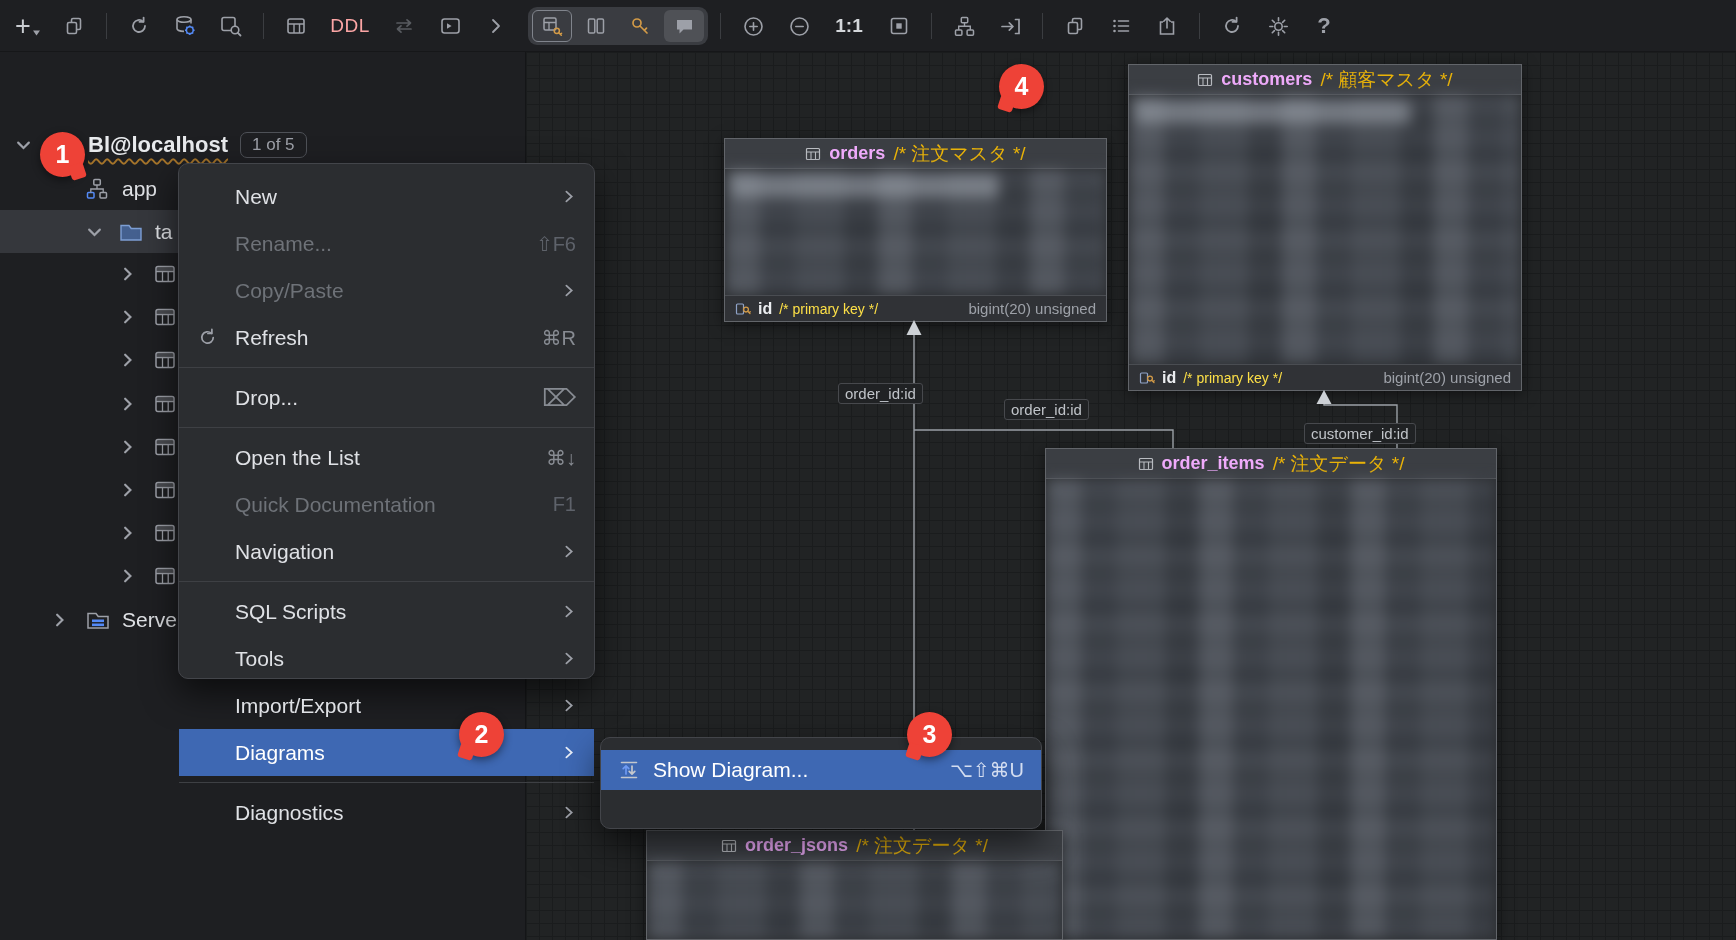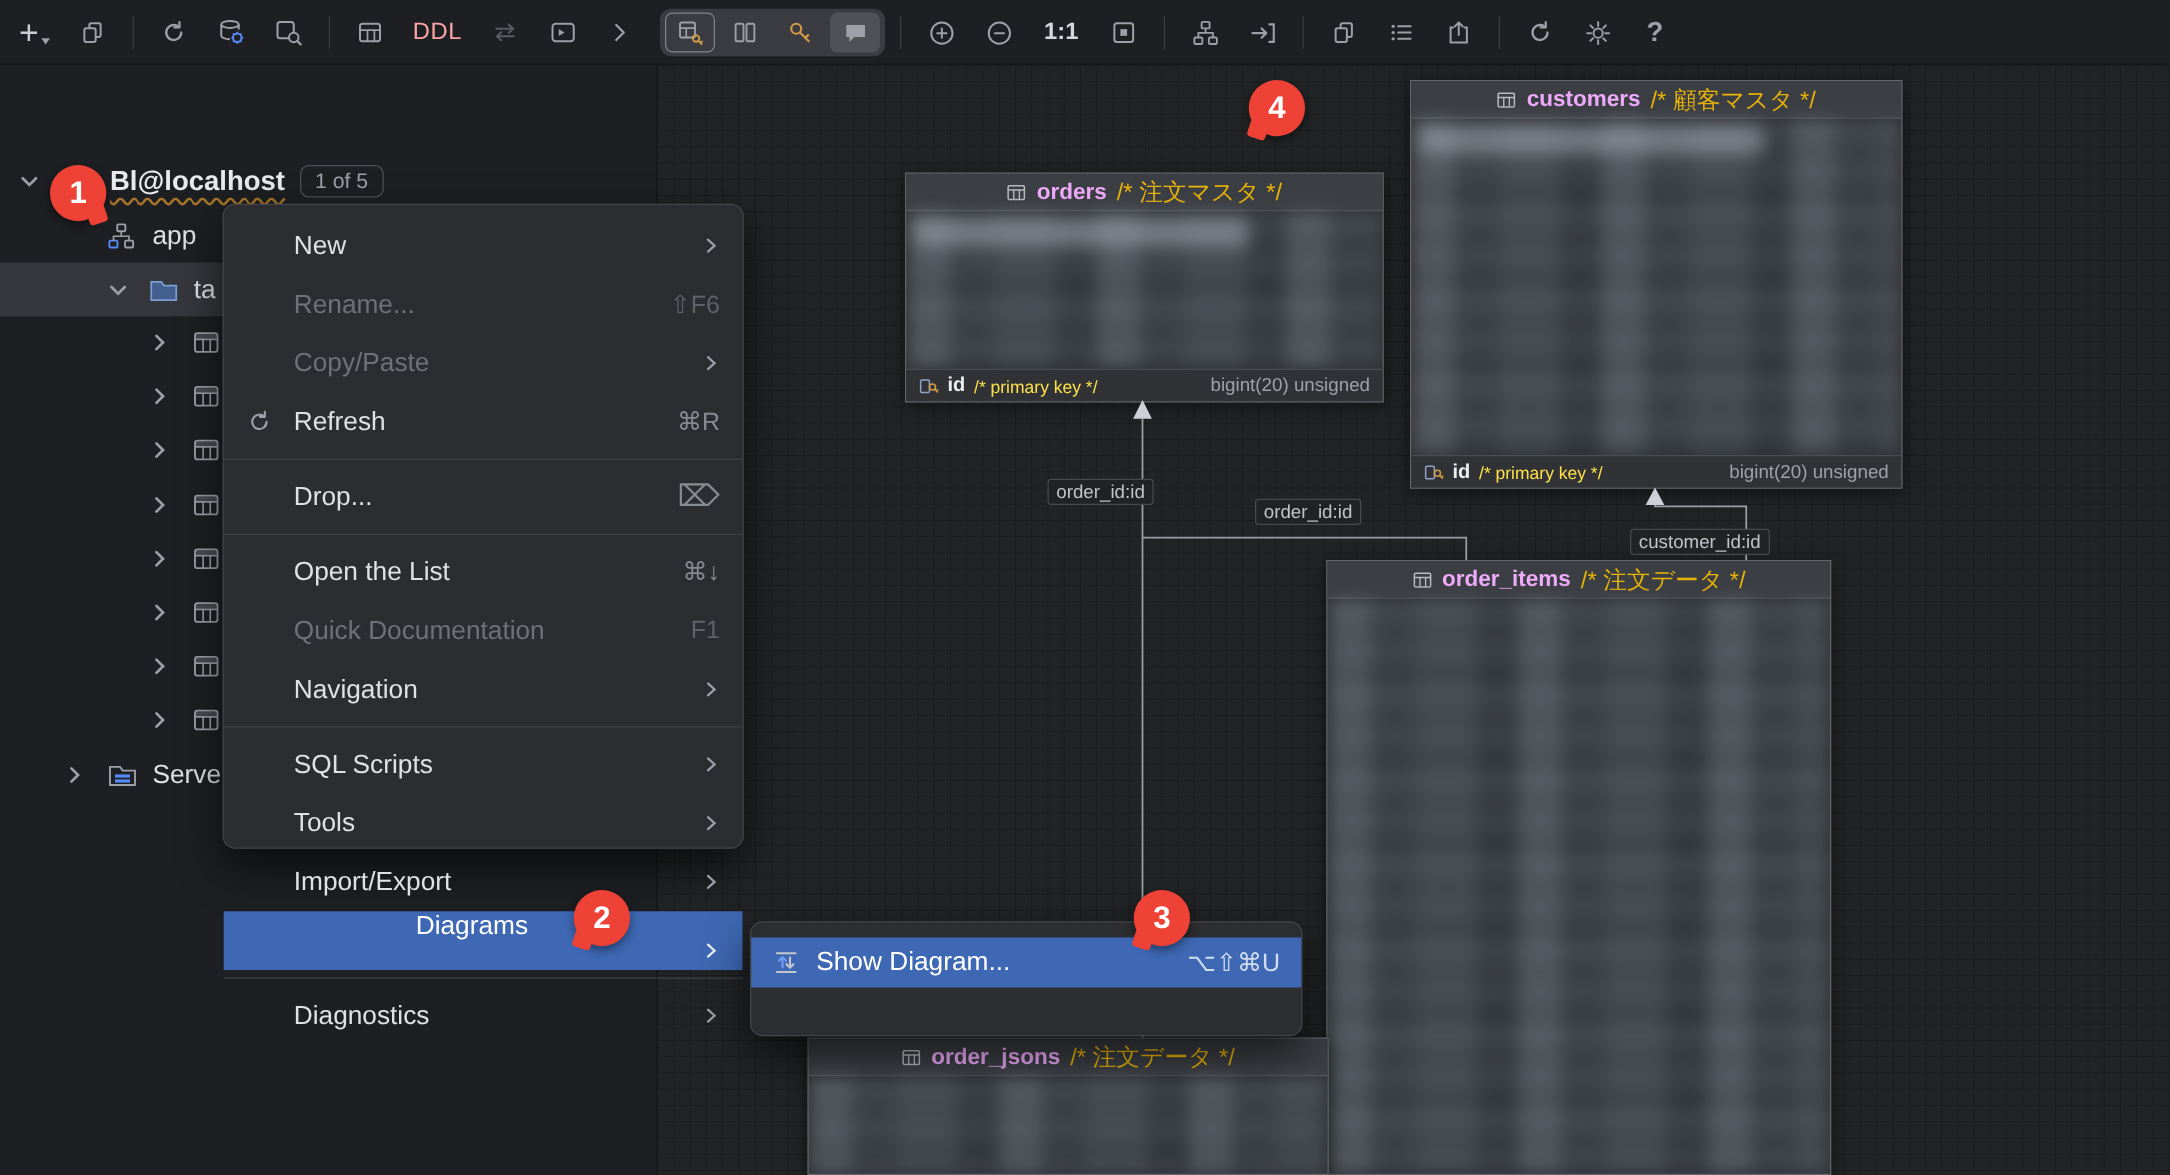--- a/index.html
+++ b/index.html
@@ -61,21 +61,21 @@
 
   
   .menu { position:absolute; background:#2b2d30; border:1px solid #43454a; border-radius:10px; box-shadow:0 14px 34px rgba(0,0,0,.6); z-index:50; }
   .context-menu { left:178px; top:163px; width:417px; height:516px; padding:9px 0 14px; }
   .mi { height:47px; display:flex; align-items:center; padding-right:18px; font-size:21px; color:#dfe1e5; }
   .mi-iconcol { width:56px; display:flex; align-items:center; justify-content:center; flex:none; }
   .mi-right { margin-left:auto; display:flex; align-items:center; color:#9da0a8; }
   .mi-shortcut { font-size:20px; color:#878b92; }
   .mi.disabled { color:#6e7278; }
   .mi.disabled .mi-shortcut { color:#5e626a; }
-  .mi.selected { background:#3e68b3; color:#ffffff;flex-direction:column; }
+  .mi.selected { background:#3e68b3; color:#ffffff; }
   .mi.selected .mi-right { color:#e9eef7; }
   .menu-sep { height:1px; background:#3e4044; margin:6px 0; }
   .submenu { left:600px; top:737px; width:442px; height:92px; padding:12px 0; }
   .smi { height:40px; display:flex; align-items:center; gap:13px; padding:0 17px; font-size:21px; color:#dfe1e5; }
   .smi-shortcut { margin-left:auto; font-size:20px; color:#878b92; }
   .smi.selected { background:#3e68b3; color:#fff; }
   .smi.selected .smi-shortcut { color:#d3ddf0; }
 
   
   .callout { position:absolute; width:45px; height:45px; border-radius:50%; background:#ee4237; color:#fff;
@@ -484,21 +484,21 @@
               <circle cx="11" cy="8.6" r="2.4" fill="none" stroke="#d29a47" stroke-width="1.3"></circle>
               <path d="M12.7 10.3l2.3 2.3M14.2 11.8l1-1" stroke="#d29a47" stroke-width="1.3" stroke-linecap="round"></path>
             </svg>
         </span>
         <span class="pk-name">id</span>
         <span class="pk-comment">/* primary key */</span>
         <span class="pk-type">bigint(20) unsigned</span>
       </div>
     </div>
 
-    <div class="dg-table no-footer" style="left:535px;top:396px;width:404px;height:492px;text-align:right;">
+    <div class="dg-table no-footer" style="left:519px;top:396px;width:452px;height:492px;text-align:right;">
       <div class="dg-header">
         <span>
           <svg width="16" height="16" viewBox="0 0 16 16">
               <rect x="1.5" y="2.5" width="13" height="11" rx="1" fill="none" stroke="#b9bcc1" stroke-width="1.2"></rect>
               <path d="M1.5 6h13M6 6v7.5M10.5 6v7.5" stroke="#b9bcc1" stroke-width="1.1"></path>
             </svg>
         </span>
         <span class="dg-name">order_items</span>
         <span class="dg-comment">/* 注文データ */</span>
       </div>

